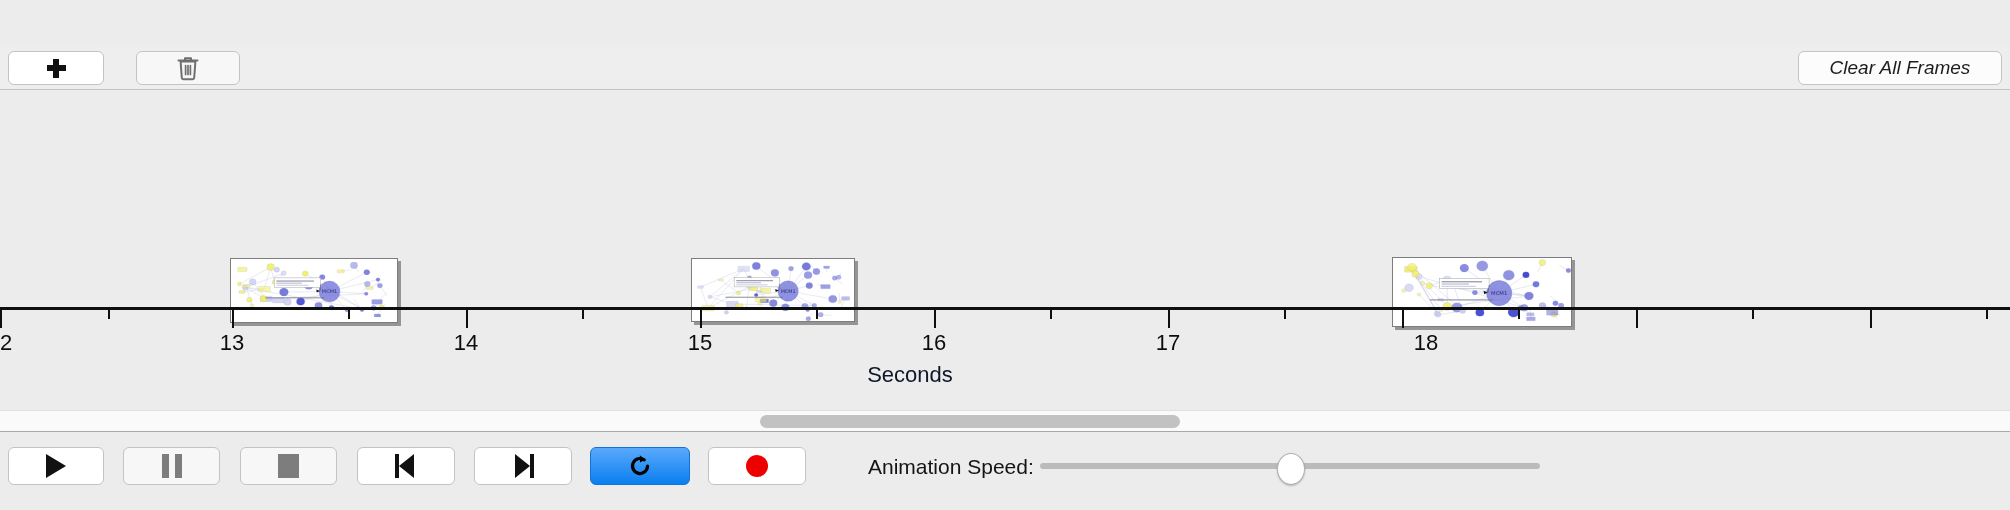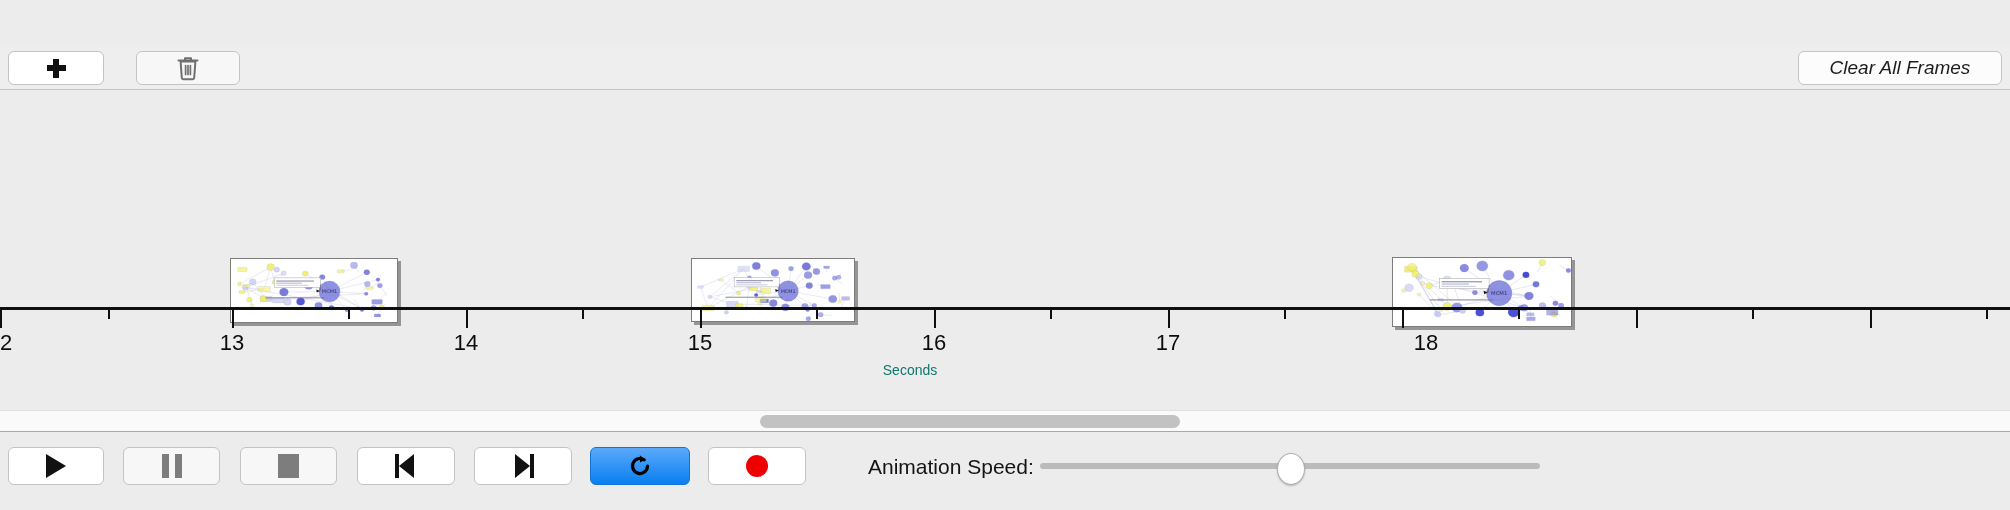--- a/index.html
+++ b/index.html
@@ -177,22 +177,22 @@
     top: 240px;
     font-size: 22px;
     color: #0d0d0d;
     transform: translateX(-50%);
     white-space: nowrap;
     font-family: "Liberation Sans", sans-serif;
   }
   .axis-title {
     position: absolute;
     top: 272px;
-    font-size: 14px;
-    color: #0f766e;
+    font-size: 22px;
+    color: #0f172a;
     transform: translateX(-50%);
     white-space: nowrap;
     font-family: "Liberation Sans", sans-serif;
   }
 
   
   .frame {
     position: absolute;
     box-sizing: border-box;
     background: #ffffff;

